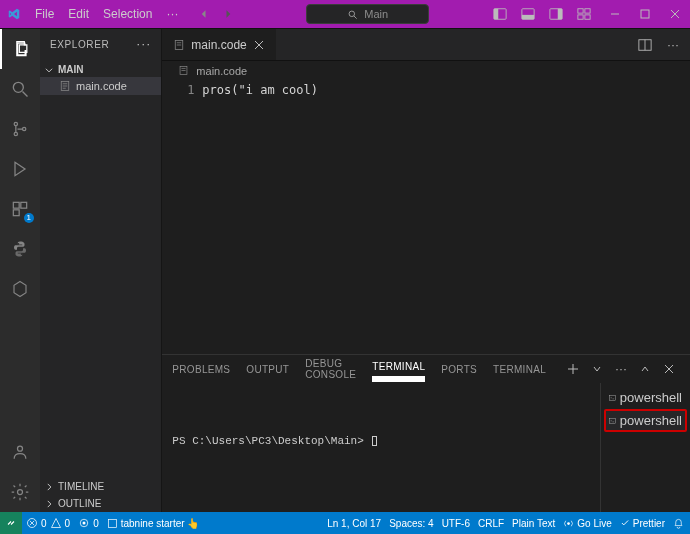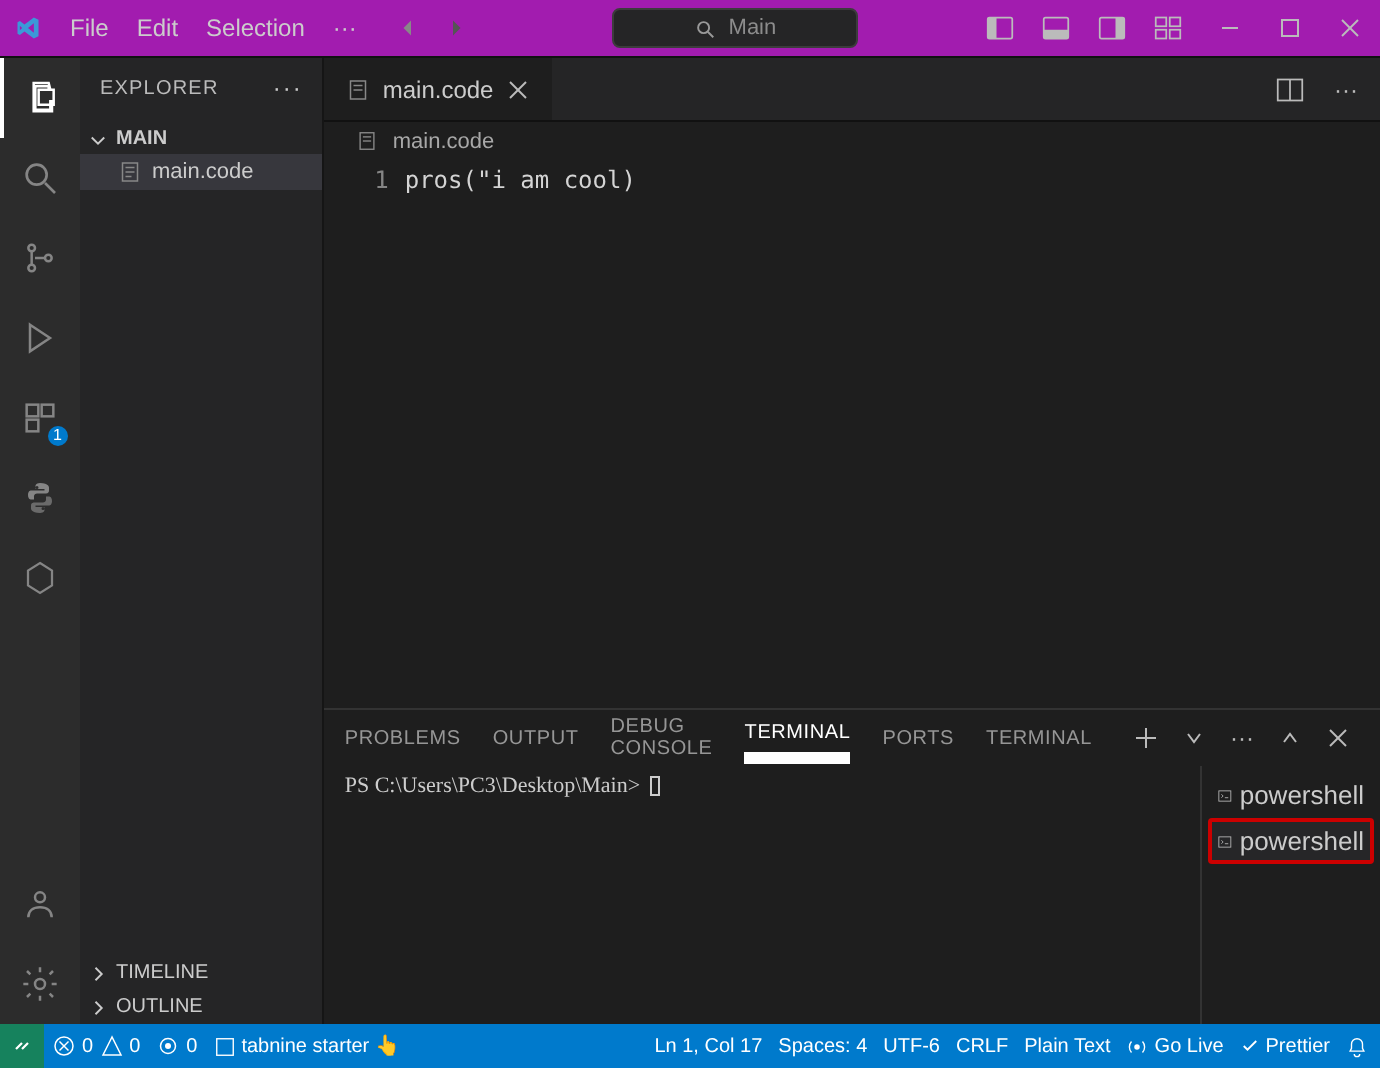--- a/index.html
+++ b/index.html
@@ -105,21 +105,21 @@
   .gutter { width:40px; text-align:right; color:#858585; padding:2px 8px 0 0;}
   .code-line { color:#d4d4d4; padding-top:2px; }
   
   .panel { height:158px; border-top:1px solid #333; display:flex; flex-direction:column;}
   .panel-tabsrow { display:flex; align-items:center; height:28px; padding:0 10px;}
   .ptab { font-size:10px; letter-spacing:0.3px; color:#969696; margin-right:16px; padding:4px 0; }
   .ptab.active { color:#fff; border-bottom:6px solid #ffffff; }
   .panel-actions { margin-left:auto; display:flex; gap:2px;}
   .panel-actions .tb-btn { width:22px; height:22px; }
   .panel-body { flex:1; display:flex; }
-  .terminal { flex:1; padding:4px 10px; font-family:Liberation Serif, serif; font-size:11px; }
+  .terminal { flex:1; padding:4px 10px; font-family:Liberation Mono, monospace; font-size:11px;margin-top:48px; }
   .terminal .cursor { display:inline-block; border:1px solid #ccc; width:5px; height:10px; margin-left:2px; vertical-align:middle;}
   .term-list { width:90px; padding:3px; border-left:1px solid #333;}
   .term-entry {
     display:flex; align-items:center; gap:4px; padding:2px 3px;
     font-size:13px; border-radius:2px; border:2px solid transparent;
   }
   .term-entry.highlight { border:2px solid #c00; background:#37373d55;}
   .tsh-icon { width:12px; height:12px; }
   
   .status {

